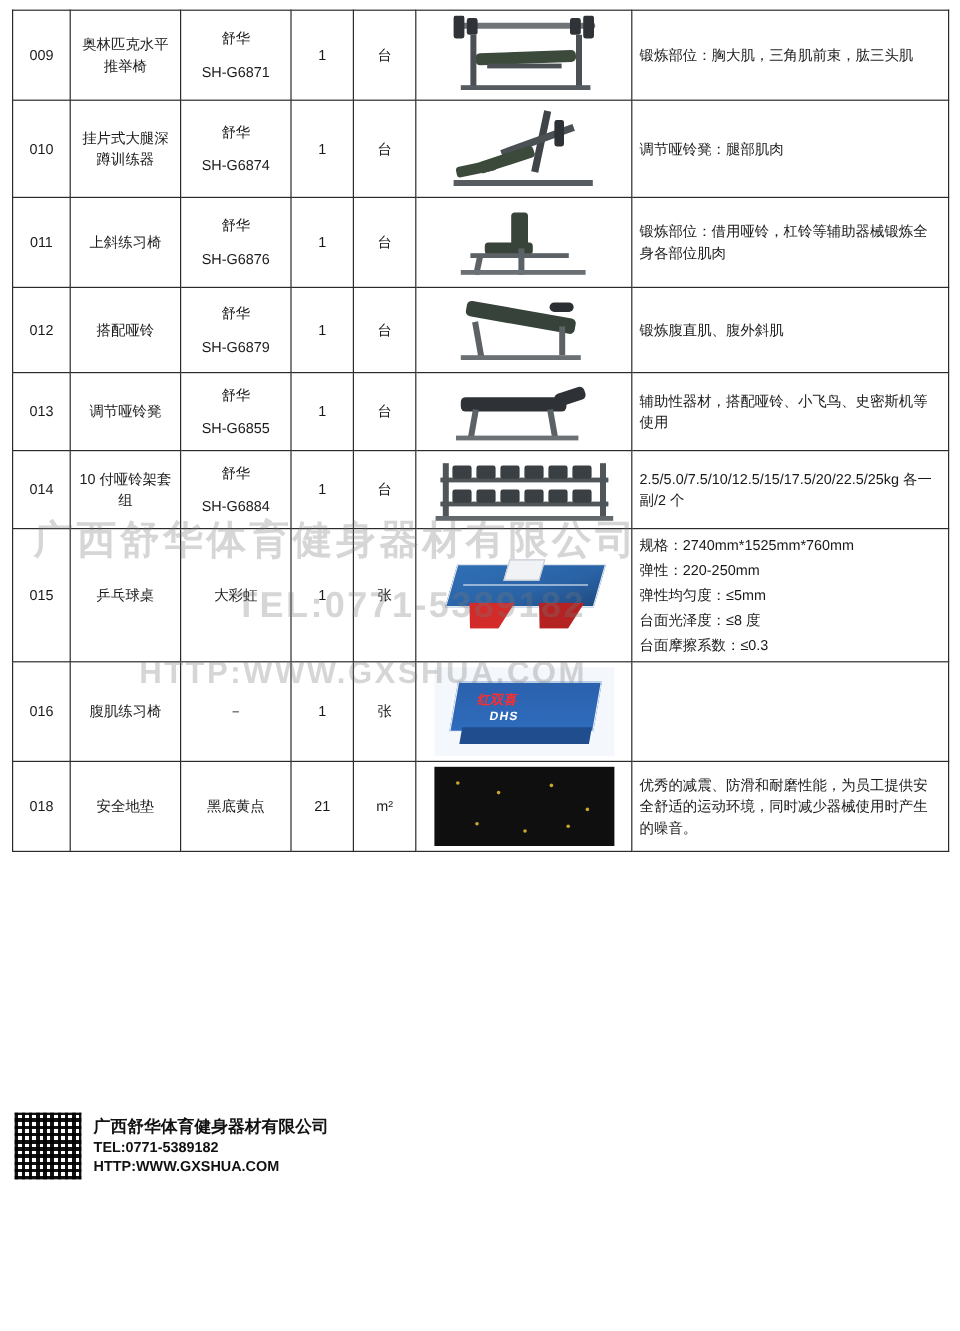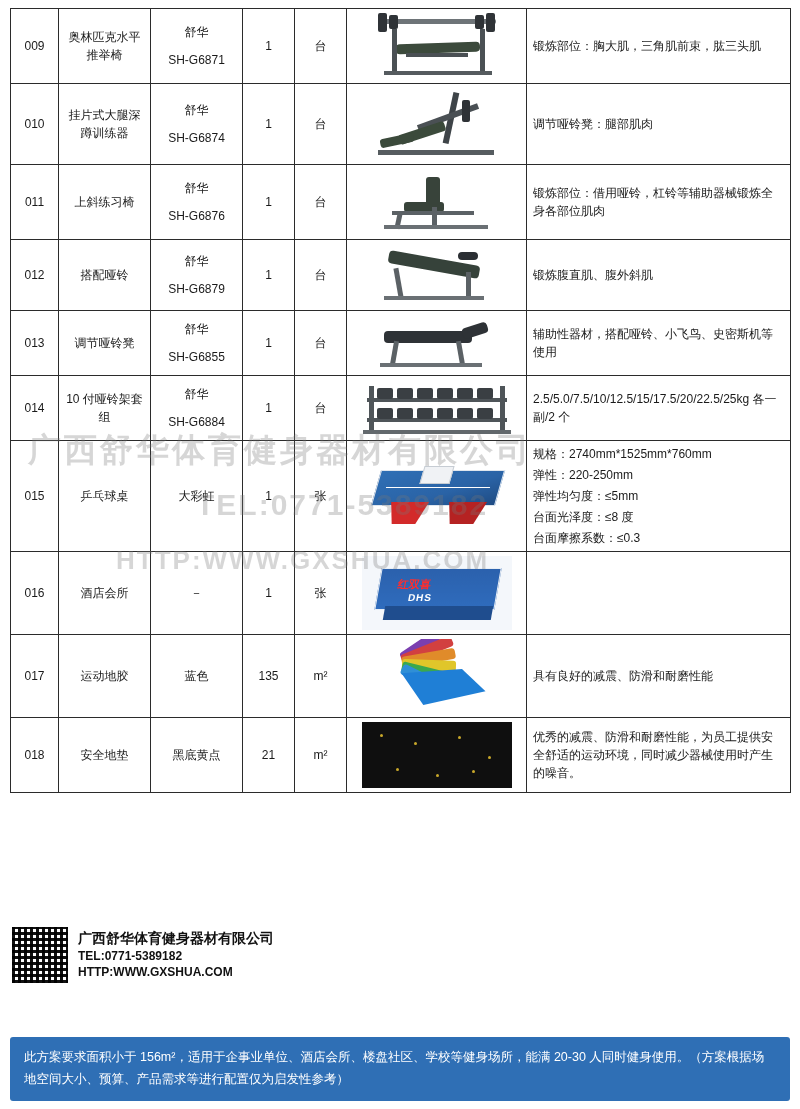--- a/index.html
+++ b/index.html
@@ -398,60 +398,37 @@
           <span class="desc-line">规格：2740mm*1525mm*760mm</span>
           <span class="desc-line">弹性：220-250mm</span>
           <span class="desc-line">弹性均匀度：≤5mm</span>
           <span class="desc-line">台面光泽度：≤8 度</span>
           <span class="desc-line">台面摩擦系数：≤0.3</span>
         </td>
       </tr>
 
       <tr>
         <td class="c-no">016</td>
-        <td class="c-name">酒店会所</td>
+        <td class="c-name">腹肌练习椅</td>
         <td class="c-brand">
           <span class="brand-line">－</span>
         </td>
         <td class="c-qty">1</td>
         <td class="c-unit">张</td>
         <td class="c-img">
           <div class="pimg ph-board">
             <div class="bd"></div>
               <div class="bd2"></div>
             <div class="logo1">红双喜</div>
               <div class="logo2">DHS</div>
           </div>
         </td>
         <td class="c-desc desc-lines"></td>
       </tr>
 
-      <tr>
-        <td class="c-no">017</td>
-        <td class="c-name">运动地胶</td>
-        <td class="c-brand">
-          <span class="brand-line">蓝色</span>
-        </td>
-        <td class="c-qty">135</td>
-        <td class="c-unit">m²</td>
-        <td class="c-img">
-          <div class="pimg ph-floor">
-            <div class="fan" style="background:#7b3fb0; transform:rotate(-34deg);"></div>
-            <div class="fan" style="background:#d24040; transform:rotate(-22deg); top:16px;"></div>
-            <div class="fan" style="background:#e08b2a; transform:rotate(-10deg); top:18px;"></div>
-            <div class="fan" style="background:#e0c62a; transform:rotate(2deg); top:20px;"></div>
-            <div class="fan" style="background:#3aa84e; transform:rotate(14deg); top:22px;"></div>
-            <div class="fan" style="background:#2f8fd6; transform:rotate(26deg); top:24px;"></div>
-            <div class="sheet"></div>
-          </div>
-        </td>
-        <td class="c-desc desc-lines">
-          <span class="desc-line">具有良好的减震、防滑和耐磨性能</span>
-        </td>
-      </tr>
 
       <tr>
         <td class="c-no">018</td>
         <td class="c-name">安全地垫</td>
         <td class="c-brand">
           <span class="brand-line">黑底黄点</span>
         </td>
         <td class="c-qty">21</td>
         <td class="c-unit">m²</td>
         <td class="c-img">
@@ -479,15 +456,14 @@
 
   <div class="contact">
     <div class="qr"></div>
     <div class="contact-text">
       <div class="l1">广西舒华体育健身器材有限公司</div>
       <div class="l2">TEL:0771-5389182</div>
       <div class="l3">HTTP:WWW.GXSHUA.COM</div>
     </div>
   </div>
 
-  <div class="footer">此方案要求面积小于 156m²，适用于企事业单位、酒店会所、楼盘社区、学校等健身场所，能满 20-30 人同时健身使用。（方案根据场地空间大小、预算、产品需求等进行配置仅为启发性参考）</div>
 
 </div>
 
 </body></html>

